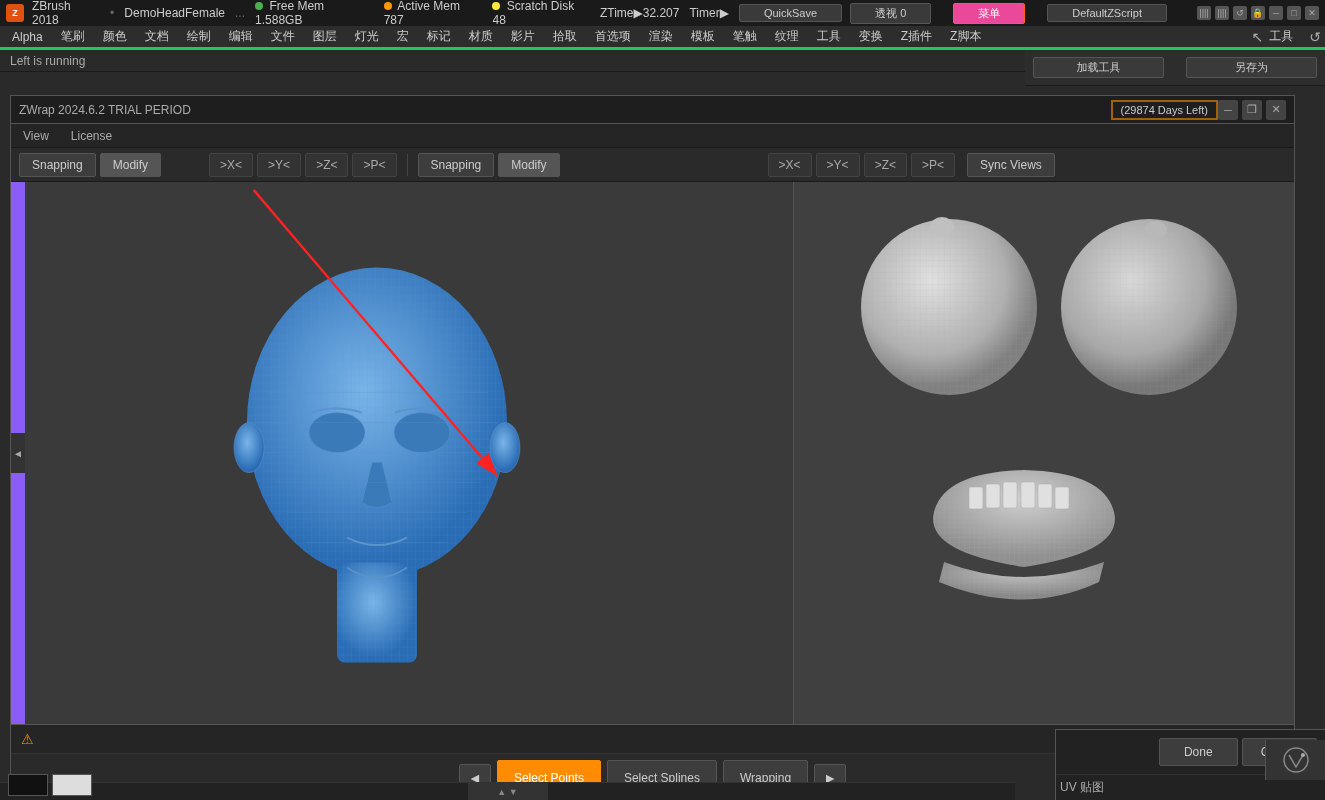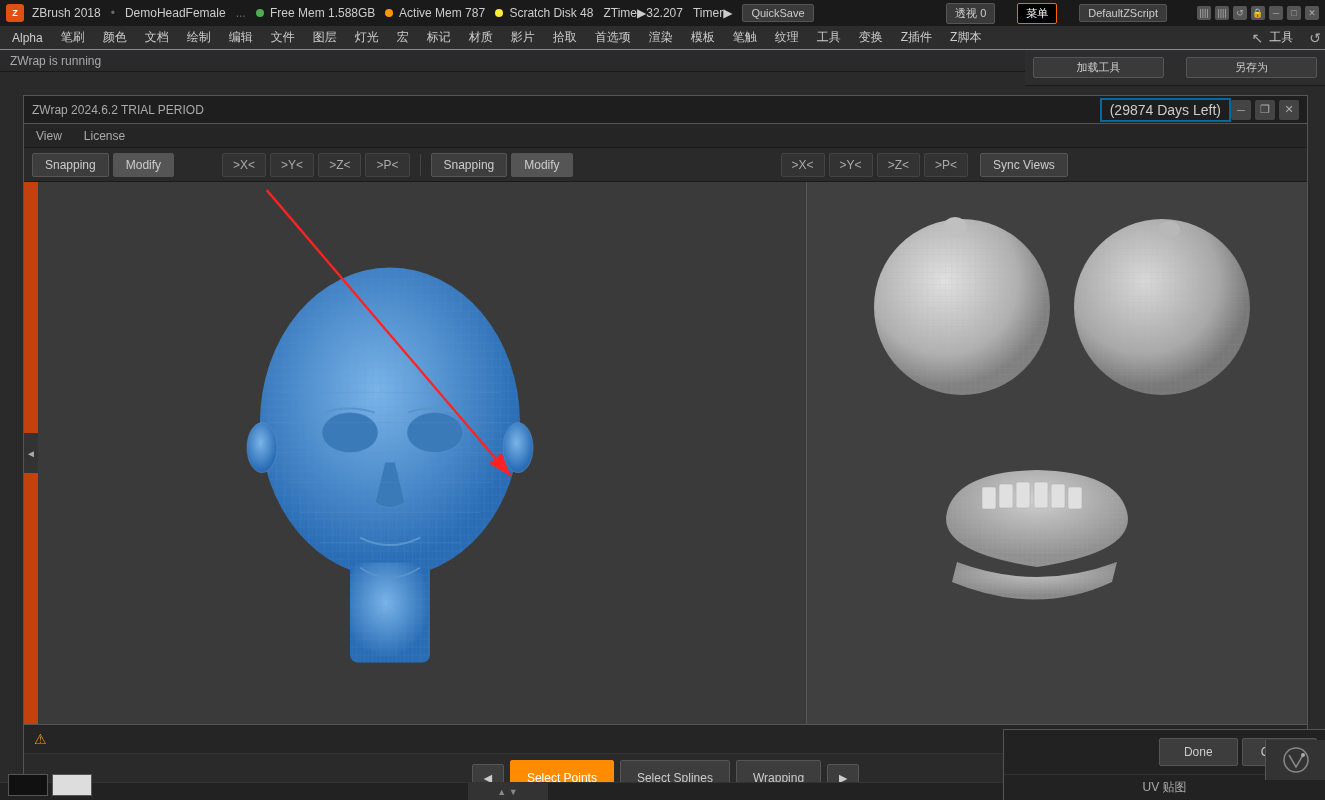--- a/index.html
+++ b/index.html
@@ -33,34 +33,34 @@
     }
     #title-bar .title-items {
       display: flex; align-items: center; gap: 10px; flex: 1;
     }
     #title-bar .title-sep { color: #666; }
     .mem-dot { display: inline-block; width: 8px; height: 8px; border-radius: 50%; margin-right: 3px; }
     .dot-green { background: #4caf50; }
     .dot-orange { background: #ff9800; }
     .dot-yellow { background: #ffeb3b; }
     .title-right { display: flex; align-items: center; gap: 22px; margin-left: auto; }
-    .title-btn { background: #3a3a3a; border: 1px solid #555; color: #ccc; padding: 2px 8px; font-size: 11px; cursor: pointer; border-radius: 2px; }
-    .title-btn-active { background: #000000; color: white; border-color: #ff6600; }
+    .title-btn { background: #3a3a3a; border: 1px solid #555; color: #ccc; padding: 2px 24px; font-size: 11px; cursor: pointer; border-radius: 2px; }
+    .title-btn-active { background: #ec4899; color: white; border-color: #ff6600; }
     .win-controls { display: flex; gap: 4px; margin-left: 8px; }
     .win-ctrl { width: 14px; height: 14px; border-radius: 2px; background: #555; display: flex; align-items: center; justify-content: center; font-size: 9px; cursor: pointer; color: #aaa; }
 
     
     #menu-bar {
       display: flex;
       align-items: center;
       background: #2d2d2d;
       height: 24px;
       padding: 0 4px;
       gap: 2px;
-      border-bottom: 1px solid #22c55e;
+      border-bottom: 3px solid #22c55e;
     }
     .menu-item {
       padding: 2px 8px;
       cursor: pointer;
       border-radius: 2px;
       font-size: 12px;
       color: #ccc;
       white-space: nowrap;
     }
     .menu-right { margin-left: auto; display: flex; align-items: center; gap: 6px; }
@@ -73,42 +73,42 @@
       align-items: center;
       padding: 0 10px;
       border-bottom: 1px solid #1a1a1a;
     }
     #zwrap-bar span { font-size: 12px; color: #aaa; }
 
     
     #zwrap-window {
       position: absolute;
       top: 95px;
-      left: 23px;
+      left: 10px;
       width: 1285px;
       height: 680px;
-      background: #c2410c;
+      background: #8b5cf6;
       border: 1px solid #555;
     }
 
     
     #zwrap-titlebar {
       display: flex;
       align-items: center;
       background: #1e1e1e;
       height: 28px;
       padding: 0 8px;
       border-bottom: 1px solid #555;
     }
     #zwrap-titlebar .zwrap-title { color: #aaa; font-size: 12px; flex: 1; }
     .trial-box {
-      border: 2px solid #0369a1;
+      border: 2px solid #a16207;
       padding: 2px 8px;
       color: #ccc;
-      font-size: 14px;
+      font-size: 11px;
       margin-left: 22px;
     }
     .zwrap-winctrls { display: flex; gap: 4px; margin-left: auto; }
     .zwrap-winctrl { background: #444; border: none; color: #aaa; width: 20px; height: 20px; cursor: pointer; font-size: 11px; display: flex; align-items: center; justify-content: center; border-radius: 2px; }
 
     
     #zwrap-submenu {
       display: flex;
       align-items: center;
       background: #252525;
@@ -247,21 +247,20 @@
     .cancel-btn {
       background: #3d3d3d;
       border: 1px solid #555;
       color: #ccc;
       padding: 6px 18px;
       font-size: 12px;
       cursor: pointer;
       border-radius: 2px;
     }
     #uv-label {
-      text-align: center;
       padding: 4px;
       color: #aaa;
       font-size: 12px;
       border-top: 1px solid #333;
     }
 
     
     #left-arrow {
       position: absolute;
       left: 0;
@@ -387,21 +386,21 @@
     <span style="font-size:14px; color:#aaa; margin-left: 10px;">↺</span>
   </div>
 </div>
 
 <div style="position:absolute; top:50px; right:0; width:300px; height:36px; background:#2d2d2d; display:flex; align-items:center; gap:22px; padding:0 8px; z-index:10; border-bottom:1px solid #1a1a1a;">
   <button class="title-btn" style="flex:1;">加载工具</button>
   <button class="title-btn" style="flex:1;">另存为</button>
 </div>
 
 <div id="zwrap-bar">
-  <span>ZWrap is running</span>
+  <span>Left is running</span>
 </div>
 
 <div id="zwrap-window">
 
   <div id="zwrap-titlebar">
     <span class="zwrap-title">ZWrap 2024.6.2  TRIAL PERIOD</span>
     <span class="trial-box">(29874 Days Left)</span>
     <div class="zwrap-winctrls">
       <button class="zwrap-winctrl">─</button>
       <button class="zwrap-winctrl">❐</button>
@@ -572,21 +571,21 @@
       <button class="nav-btn">Select Splines</button>
       <button class="nav-btn">Wrapping</button>
       <div class="nav-arrow">
         <span>►</span>
       </div>
     </div>
   </div>
 
 </div>
 
-<div style="position:absolute;bottom:0;right:0;width:322px;background:#222;border-top:1px solid #555;border-left:1px solid #555;z-index:20;">
+<div style="position:absolute;bottom:0;right:0;width:270px;background:#222;border-top:1px solid #555;border-left:1px solid #555;z-index:20;">
   <div id="bottom-right-btns">
     <button class="done-btn">Done</button>
     <button class="cancel-btn">Cancel</button>
   </div>
   <div id="uv-label">UV 贴图</div>
 </div>
 
 <div id="bottom-swatches" style="position:absolute;bottom:4px;left:8px;display:flex;gap:4px;z-index:20;">
   <div class="swatch-black"></div>
   <div class="swatch-white"></div>

